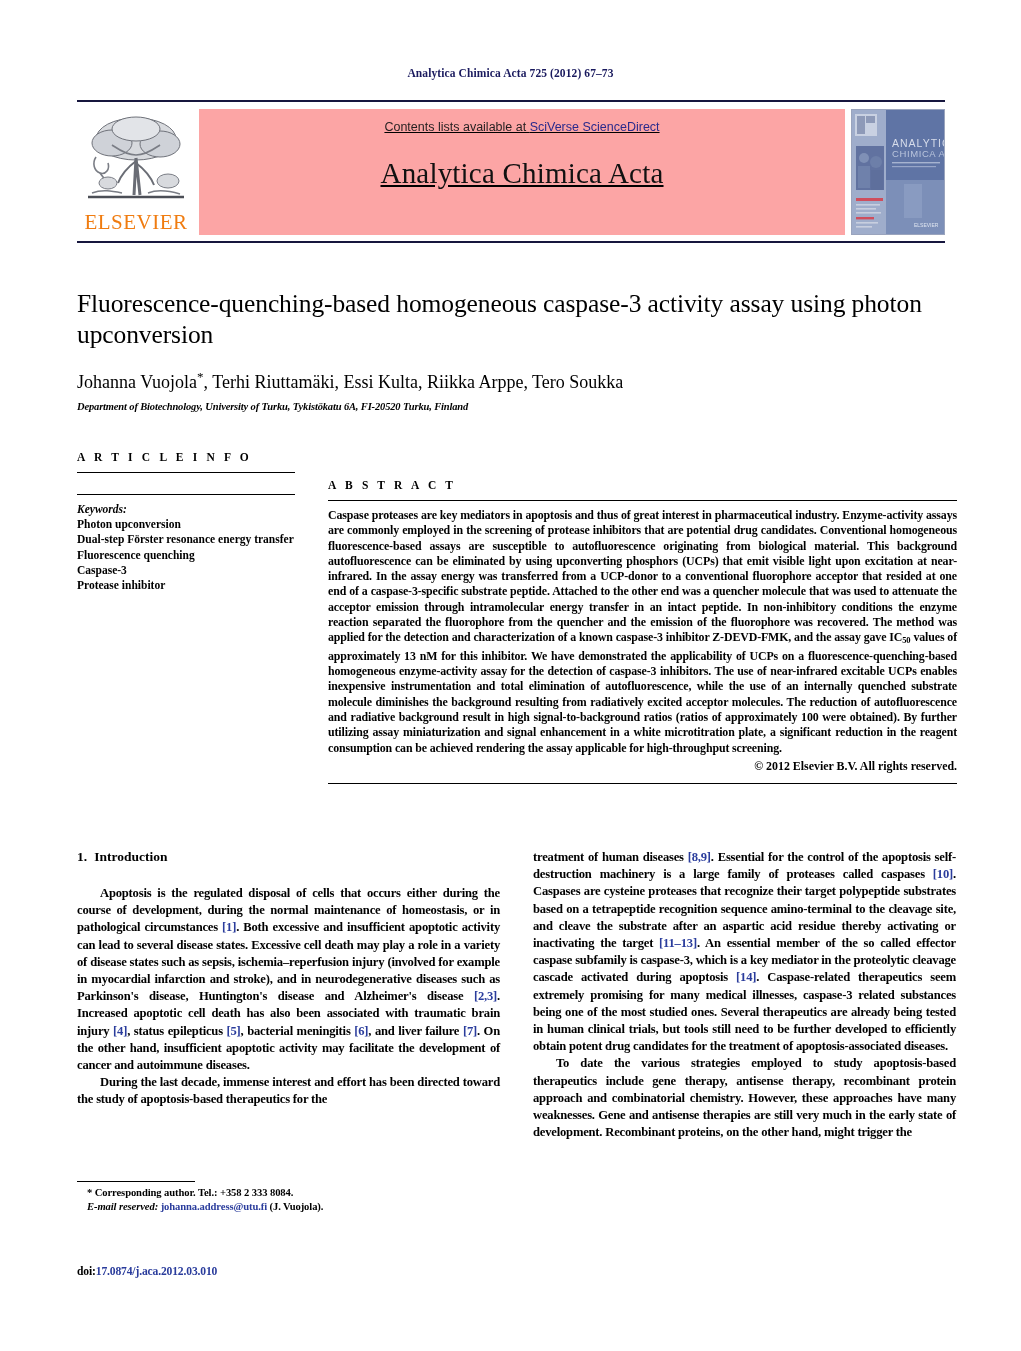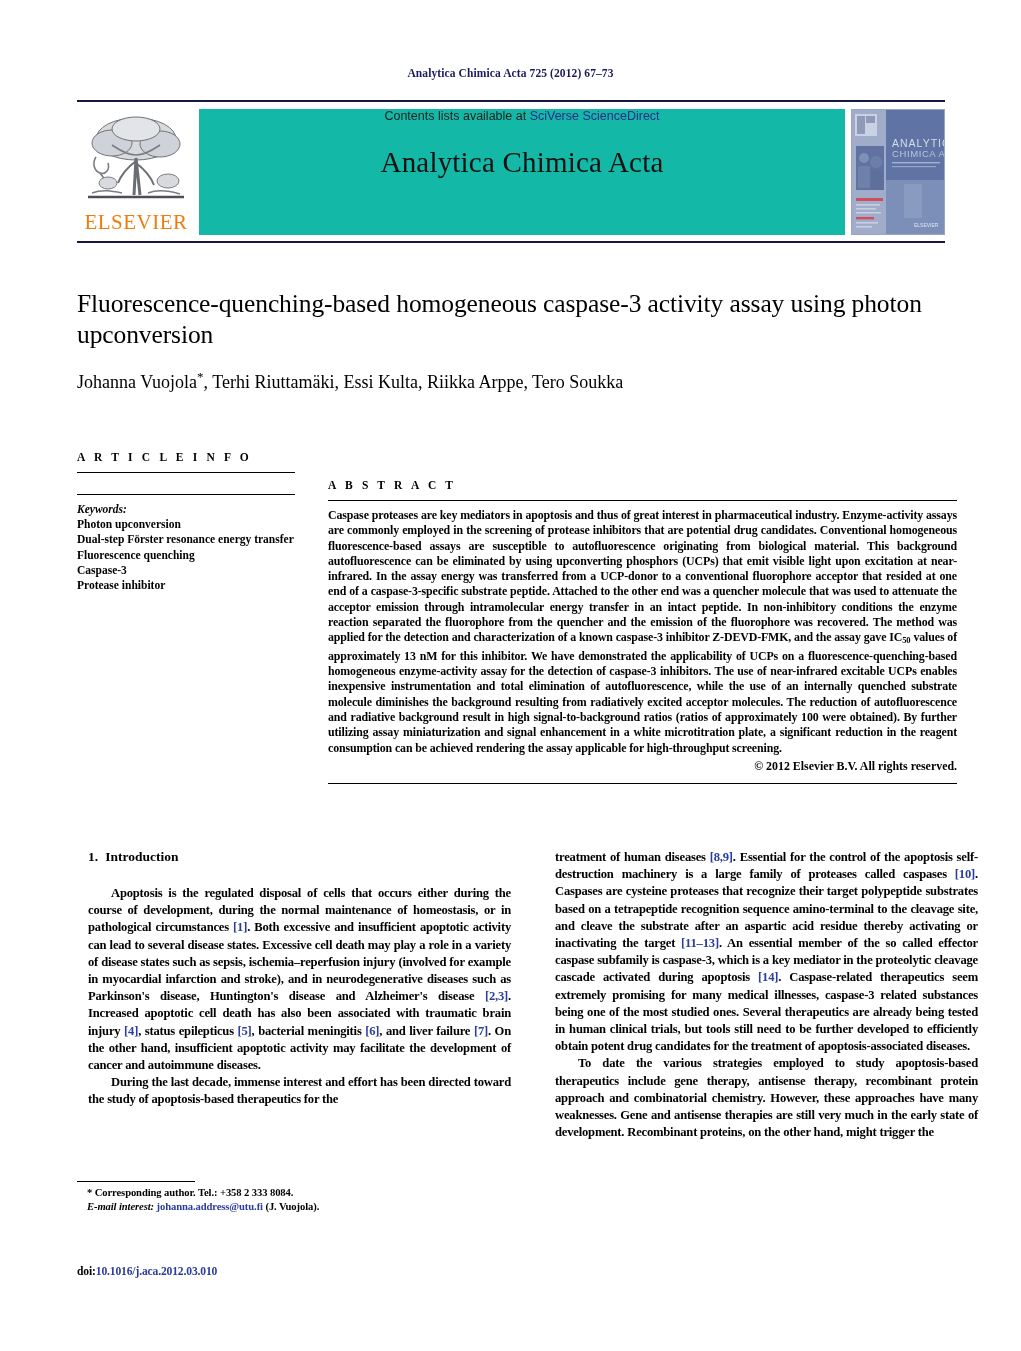--- a/index.html
+++ b/index.html
@@ -61,29 +61,31 @@
   .elsevier-word {
     font-family: "Liberation Serif", serif;
     font-size: 21px;
     letter-spacing: .5px;
     color: #f07c10;
     line-height: 1;
     margin-top: 1px;
   }
   .journal-band {
     flex: 1 1 auto;
-    background: #14b8a6;
+    background: #fca5a5;
     margin-left: 4px;
     margin-right: 6px;
     position: relative;
     display: flex;
     flex-direction: column;
     align-items: center;
     justify-content: flex-start;
+    padding-top: 11px;
     box-sizing: border-box;
+    text-decoration: underline;
   }
   .contents-line {
     font-family: "Liberation Sans", sans-serif;
     font-size: 12.5px;
     color: #231f20;
   }
   .contents-line .link {
     color: #2a2a8c;
   }
   .journal-title {
@@ -206,21 +208,20 @@
   .body-cols {
     position: absolute;
     left: 77px; top: 845px;
     width: 880px;
     display: flex;
     gap: 33px;
   }
   .bcol {
     width: 423px;
     flex: 0 0 423px;
-    margin-left: 11px;
   }
   .sec-title {
     font-size: 13.5px;
     font-weight: bold;
     margin: 0 0 20px 0;
   }
   .sec-title .num { margin-right: 7px; }
   .para {
     font-size: 12.6px;
     line-height: 17.2px;
@@ -333,20 +334,21 @@
         </svg>
       </div>
 
     </div>
     <div class="masthead-rule"></div>
   </div>
 
   <div class="title-block">
     <h1 class="article-title">Fluorescence-quenching-based homogeneous caspase-3 activity assay using photon upconversion</h1>
     <div class="authors"><span>Johanna Vuojola</span><span class="star">*</span><span>, Terhi Riuttamäki, Essi Kulta, Riikka Arppe, Tero Soukka</span></div>
+    <div class="affiliation">Department of Biotechnology, University of Turku, Tykistökatu 6A, FI-20520 Turku, Finland</div>
   </div>
 
   <div class="infoabs">
 
     <div class="col-info">
       <div class="sec-head">A R T I C L E   I N F O</div>
       <hr class="hr-thin">
       <div class="info-spacer"></div>
       <hr class="hr-thin">
       <div class="info-group">
@@ -385,22 +387,22 @@
     </div>
 
   </div>
 
   <div class="footnote">
     <hr class="fn-rule">
     <div class="fn-line">
       <span class="ind">* Corresponding author. Tel.: +358 2 333 8084.</span>
     </div>
     <div class="fn-line">
-      <span class="ind em">E-mail interest:</span>
+      <span class="ind em">E-mail reserved:</span>
       <span class="link">johanna.address@utu.fi</span><span> (J. Vuojola).</span>
     </div>
   </div>
 
   <div class="footer">
-    <div><span>doi:</span><span class="doi-link">10.1016/j.aca.2012.03.010</span></div>
+    <div><span>doi:</span><span class="doi-link">17.0874/j.aca.2012.03.010</span></div>
   </div>
 
 </div>
 
 </body></html>

